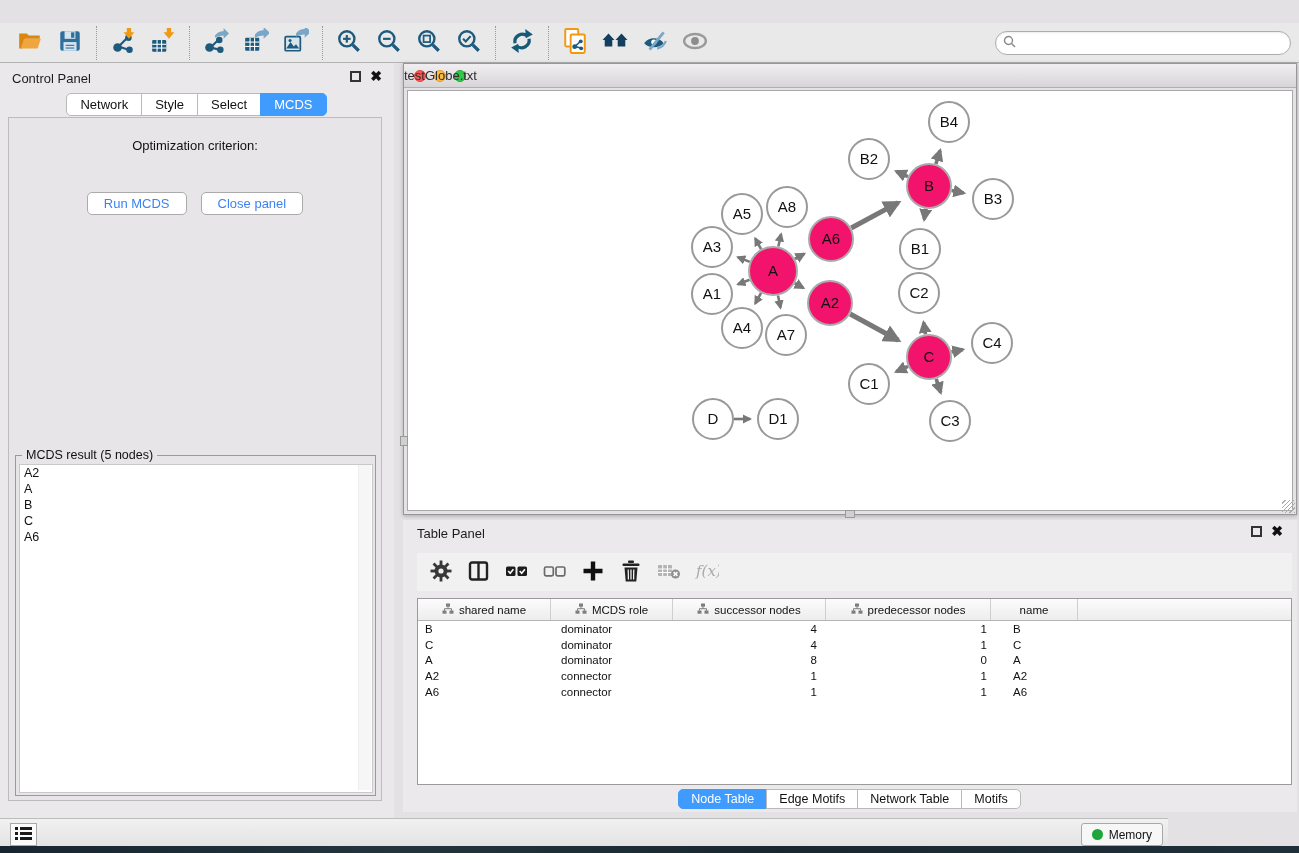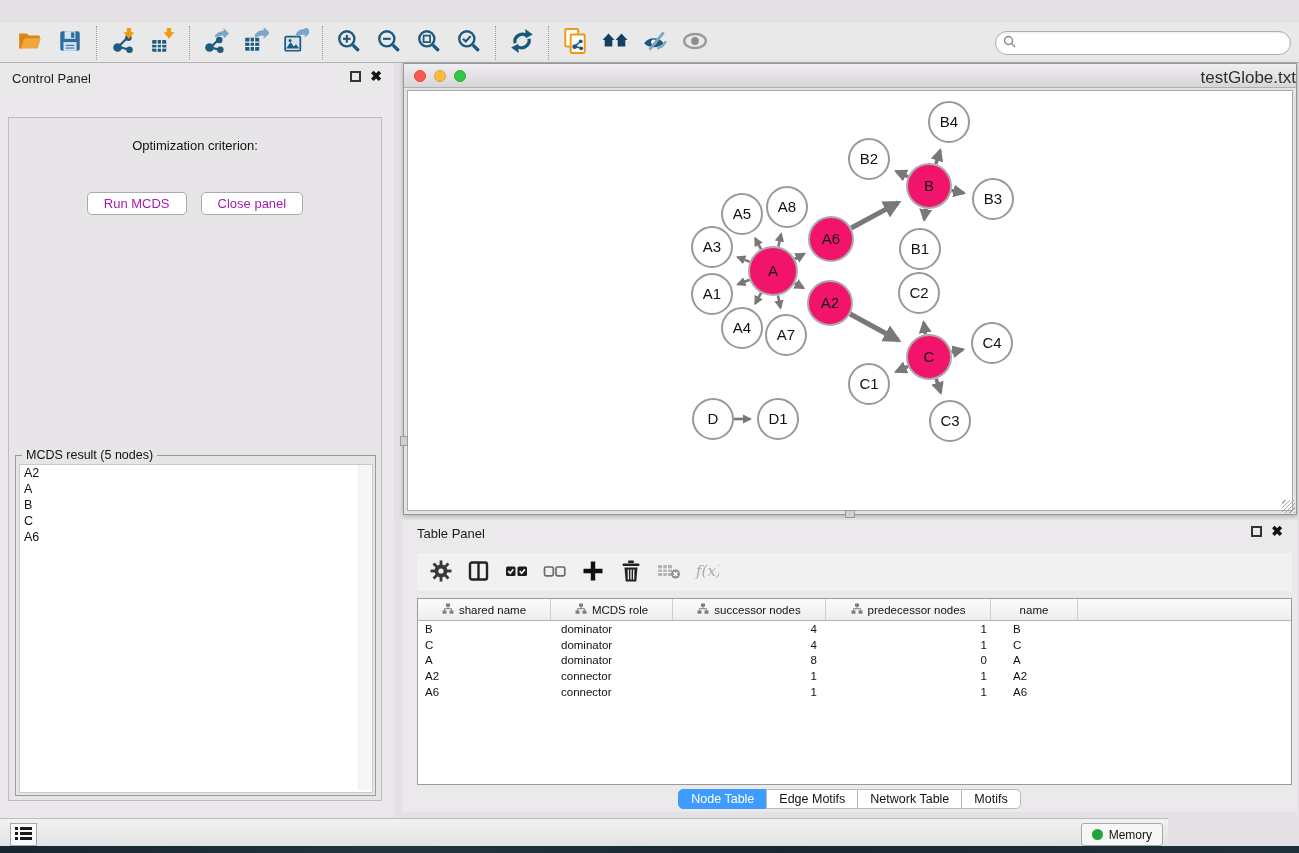--- a/index.html
+++ b/index.html
@@ -38,34 +38,34 @@
   .seg .seg-btn { border:1px solid #b9b9b9; background:#fff; padding:3px 13px; font-size:13px; margin-left:-1px; color:#111; }
   .seg .seg-btn:first-child { border-radius:5px 0 0 5px; }
   .seg .seg-btn:last-child { border-radius:0 5px 5px 0; }
   .seg .seg-btn.selected { background:#3f9bfd; border-color:#3f9bfd; color:#fff; }
   .cp-content { position:absolute; left:8px; top:54px; width:374px; height:684px; background:#e7e5e8; border:1px solid #bdbbbd; }
   .cp-optlabel { position:absolute; left:0; width:100%; top:20px; text-align:center; font-size:13px; color:#111; }
   .cp-select { position:absolute; left:35px; top:40px; width:312px; height:24px; background:#fff; border:1px solid #909090; border-radius:4px; display:flex; align-items:center; }
   .cp-select .sel-text { flex:1; padding-left:9px; font-size:13px; color:#111; white-space:nowrap; overflow:hidden; }
   .cp-select .sel-stepper { width:19px; height:22px; background:linear-gradient(#6db1fb,#3b8ef5); border-radius:0 3px 3px 0; display:flex; flex-direction:column; align-items:center; justify-content:center; color:#fff; font-size:7px; line-height:6px; }
   .cp-buttons { position:absolute; left:0; width:100%; top:74px; display:flex; justify-content:center; gap:14px; }
-  .push-btn { background:#fff; border:1px solid #ababab; border-radius:5px; padding:3px 16px; font-size:13px; color:#a21caf; }
+  .push-btn { background:#fff; border:1px solid #ababab; border-radius:5px; padding:3px 16px; font-size:13px; color:#3b82f6; }
   .groupbox { position:absolute; left:6px; top:337px; width:361px; height:341px; border:1px solid #9a9a9a; }
   .groupbox-label { position:absolute; left:6px; top:-8px; background:#e7e5e8; padding:0 4px; font-size:12.5px; color:#111; }
   .mcds-list { position:absolute; left:3px; top:8px; width:354px; height:329px; background:#fff; border:1px solid #c9c9c9; overflow:hidden; }
   .mcds-item { padding:1px 0 1px 4px; font-size:12.5px; height:16px; color:#111; }
   .mcds-scroll { position:absolute; right:1px; top:1px; width:13px; height:327px; background:#f6f6f6; border-left:1px solid #eee; }
 
   
   .net-window { position:absolute; left:403px; top:63px; width:894px; height:452px;
     background:#e4e2e4; border:1px solid #979797; box-shadow:0 1px 4px rgba(0,0,0,.25); }
   .net-titlebar { position:relative; height:24px; background:linear-gradient(#f0eef0,#d7d5d7); border-bottom:1px solid #b1afb1; }
   .net-dots { position:absolute; left:10px; top:6px; display:flex; gap:8px; }
   .net-dot { width:12px; height:12px; border-radius:50%; }
-  .net-title { position:absolute; left:0; right:0; top:4px; text-align:right; font-size:17px; color:#2e2e2e; }
+  .net-title { position:absolute; left:0; right:0; top:4px; text-align:left; font-size:13px; color:#2e2e2e; }
   .net-canvas { position:absolute; left:3px; top:26px; width:886px; height:421px; background:#fff; border:1px solid #a8a8a8; }
   .net-nub-left { position:absolute; left:-4px; top:372px; width:8px; height:10px; background:#d0d0d0; border:1px solid #9a9a9a; }
   .net-nub-bottom { position:absolute; left:441px; bottom:-4px; width:10px; height:8px; background:#d0d0d0; border:1px solid #9a9a9a; }
   .net-grip { position:absolute; right:1px; bottom:1px; width:13px; height:13px;
     background:repeating-linear-gradient(135deg, transparent 0 2px, #aaa 2px 3px); }
 
   
   .table-panel { position:absolute; left:403px; top:520px; width:894px; height:292px; background:#ebe9eb; }
   .tp-header { position:absolute; left:14px; top:6px; font-size:13px; color:#1c1c1c; }
   .tp-toolbar { position:absolute; left:14px; top:33px; width:875px; height:38px; background:#f1f1f1; display:flex; align-items:center; padding-left:7px; gap:4px; }
@@ -251,20 +251,28 @@
       <input placeholder="" style="">
     </div>
   </div>
 
   <div class="control-panel">
     <div class="cp-header">Control Panel</div>
     <div class="panel-winbtns" style="right:12px; top:8px;">
       <span class="wb-float"></span>
       <span class="wb-close">✖</span>
     </div>
+    <div class="cp-tabs">
+        <div class="seg" id="cp-tab-seg">
+          <button class="seg-btn">Network</button>
+          <button class="seg-btn">Style</button>
+          <button class="seg-btn">Select</button>
+          <button class="seg-btn selected">MCDS</button>
+        </div>
+      </div>
     <div class="cp-content">
       <div class="cp-optlabel">Optimization criterion:</div>
       <div class="cp-buttons">
         <button class="push-btn">Run MCDS</button>
         <button class="push-btn">Close panel</button>
       </div>
       <div class="groupbox">
         <div class="groupbox-label">MCDS result (5 nodes)</div>
         <div class="mcds-list" id="mcds-list">
             <div class="mcds-item">A2</div>

